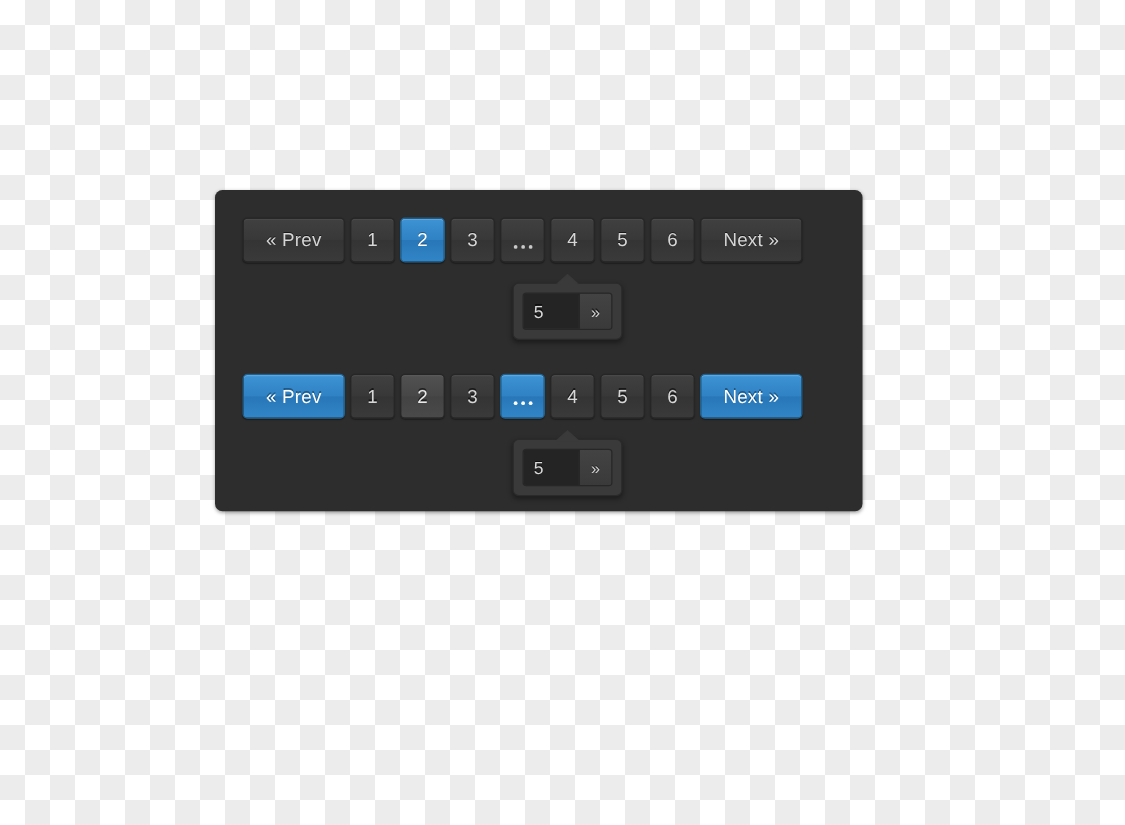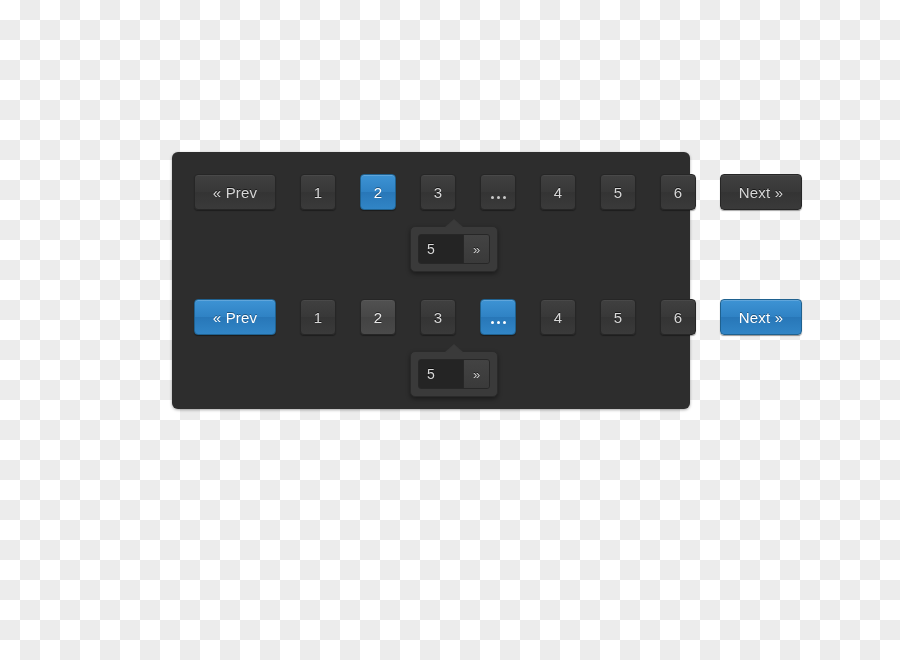--- a/index.html
+++ b/index.html
@@ -41,21 +41,21 @@
     position: absolute;
     left: 0;
     width: 100%;
   }
   .pager-block.row1 { top: 22px; }
   .pager-block.row2 { top: 147px; }
 
   .pager {
     display: flex;
     align-items: center;
-    gap: 24px;
+    gap: 4px;
     padding-left: 22px;
   }
 
   
   .btn {
     position: relative;
     height: 36px;
     min-width: 36px;
     box-sizing: border-box;
     display: flex;

